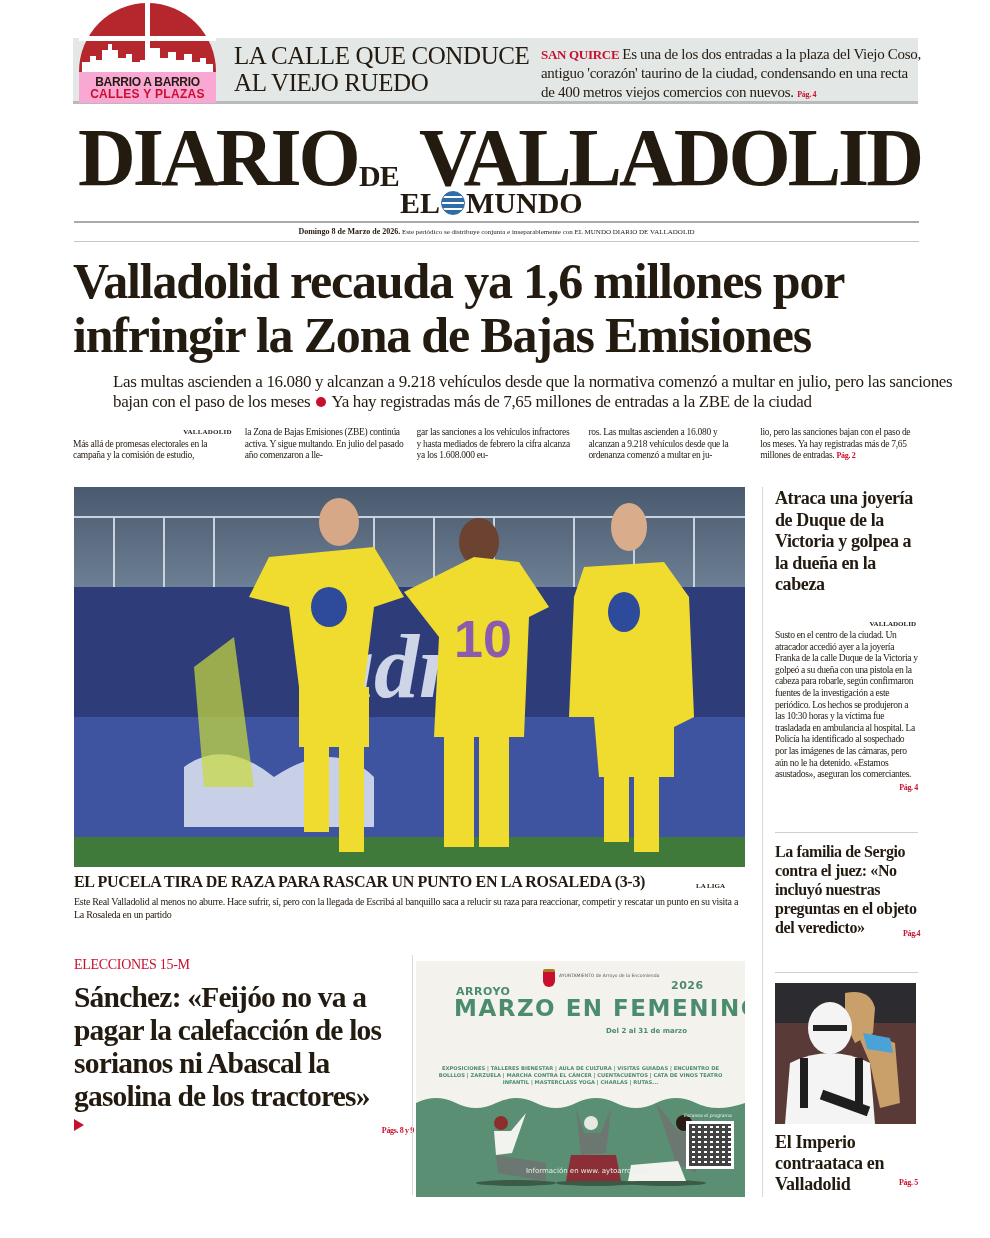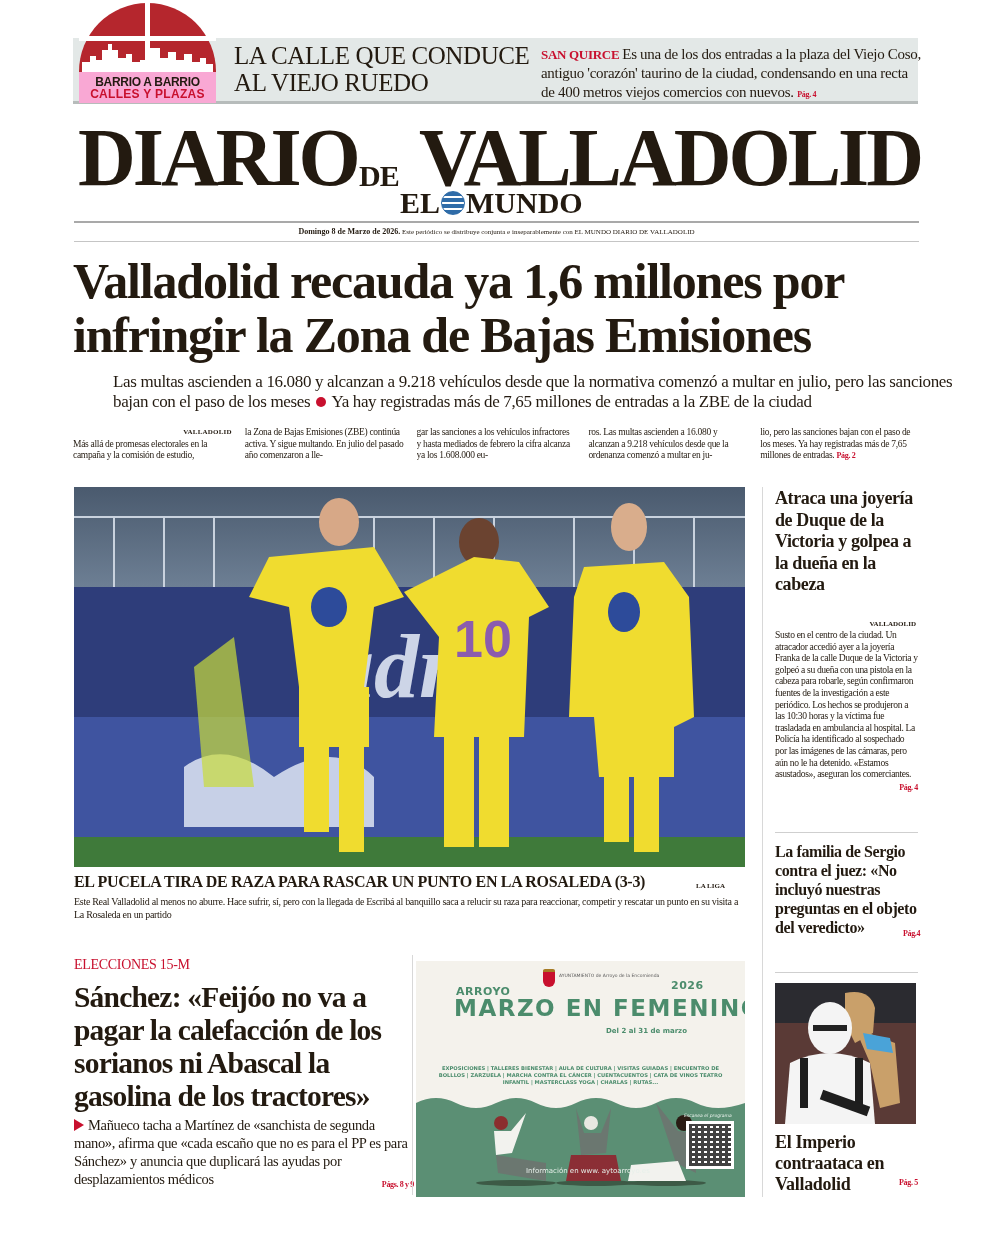--- a/index.html
+++ b/index.html
@@ -222,21 +222,21 @@
   </svg>
 </div>
 <h2 class="abs side3-title">
   <span>El Imperio contraataca en Valladolid</span>
   <span class="pag" style="position:absolute;right:2px;bottom:2px;">Pág. 5</span>
 </h2>
 
 <div class="abs bl-kicker">ELECCIONES 15-M</div>
 <h2 class="abs bl-title">Sánchez: «Feijóo no va a pagar la calefacción de los sorianos ni Abascal la gasolina de los tractores»</h2>
 <div class="abs bl-text">
-  <span class="tri"></span><span>Mañueco tacha a Martínez de «sanchista de segunda mano», afirma que «cada escaño que no es para el PP es para Sánchez» y anuncia que duplicará las ayudas por desplazamientos médicos</span>
+  <span class="tri"></span>
   <span class="pag" style="float:right;margin-top:6px;">Págs. 8 y 9</span>
 </div>
 <div class="abs vrule-bottom"></div>
 
 <div class="abs ad">
   <div class="coat"></div>
   <div class="council">AYUNTAMIENTO de Arroyo de la Encomienda</div>
   <div class="arroyo">ARROYO</div>
   <div class="year">2026</div>
   <div class="main">MARZO EN FEMENINO</div>

